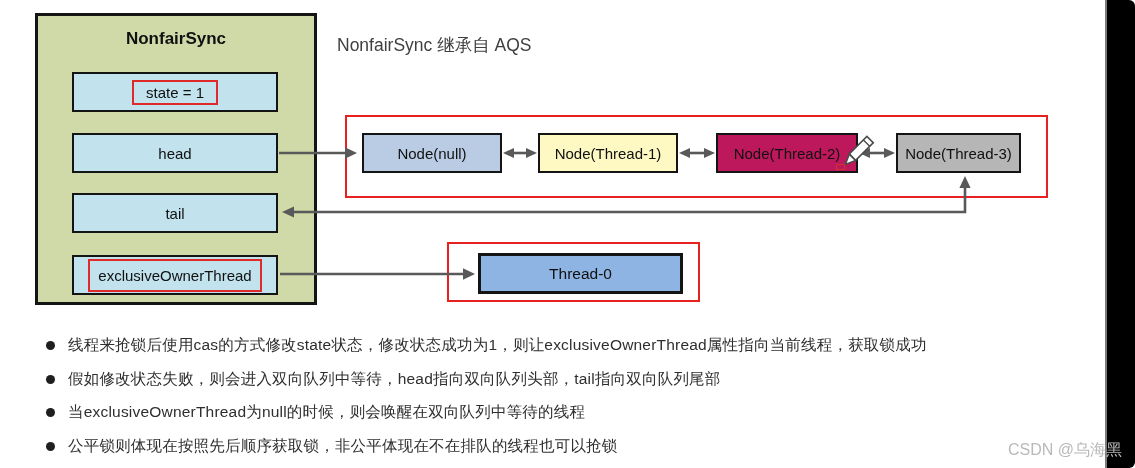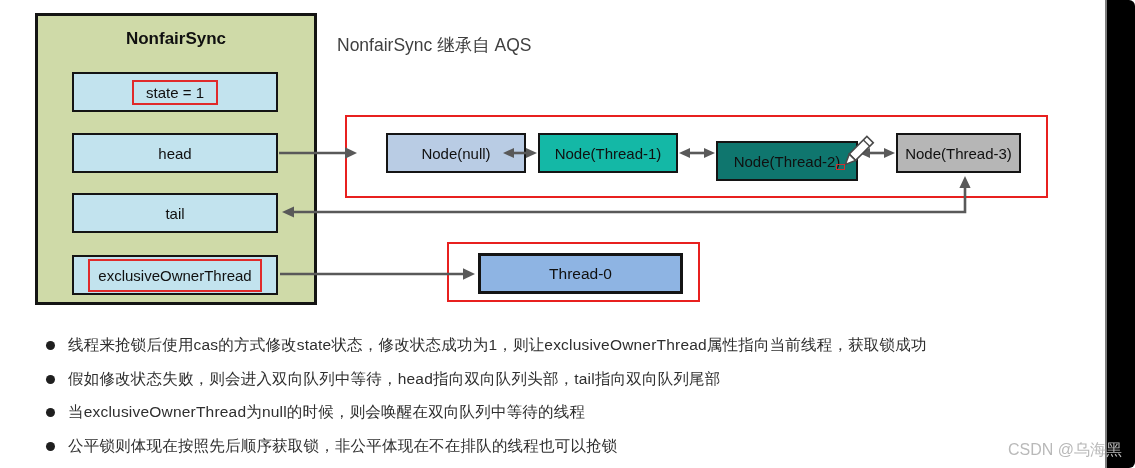--- a/index.html
+++ b/index.html
@@ -36,23 +36,23 @@
   
   .queue-frame{
     position:absolute; left:345px; top:115px; width:703px; height:83px;
     border:2.5px solid #e8201f; box-sizing:border-box;
   }
   .node{
     position:absolute; top:133px; height:40px; box-sizing:border-box;
     border:2.5px solid #141414; display:flex; align-items:center; justify-content:center;
     font-size:15px; color:#101010;
   }
-  .node-null {left:362px; width:140px; background:#b9cce4;margin-left:24px;}
-  .node-t1   {left:538px; width:140px; background:#14b8a6;}
-  .node-t2   {left:716px; width:142px; background:#0f766e;margin-top:8px;}
+  .node-null {left:362px; width:140px; background:#b9cce4;}
+  .node-t1   {left:538px; width:140px; background:#fef9c3;}
+  .node-t2   {left:716px; width:142px; background:#be185d;}
   .node-t3   {left:896px; width:125px; background:#b6b6b6;}
   
   .thread-frame{
     position:absolute; left:447px; top:242px; width:253px; height:60px;
     border:2.5px solid #e8201f; box-sizing:border-box;
   }
   .thread-box{
     position:absolute; left:478px; top:253px; width:205px; height:41px;
     background:#8eb4e3; border:3px solid #141414; box-sizing:border-box;
     display:flex; align-items:center; justify-content:center;

